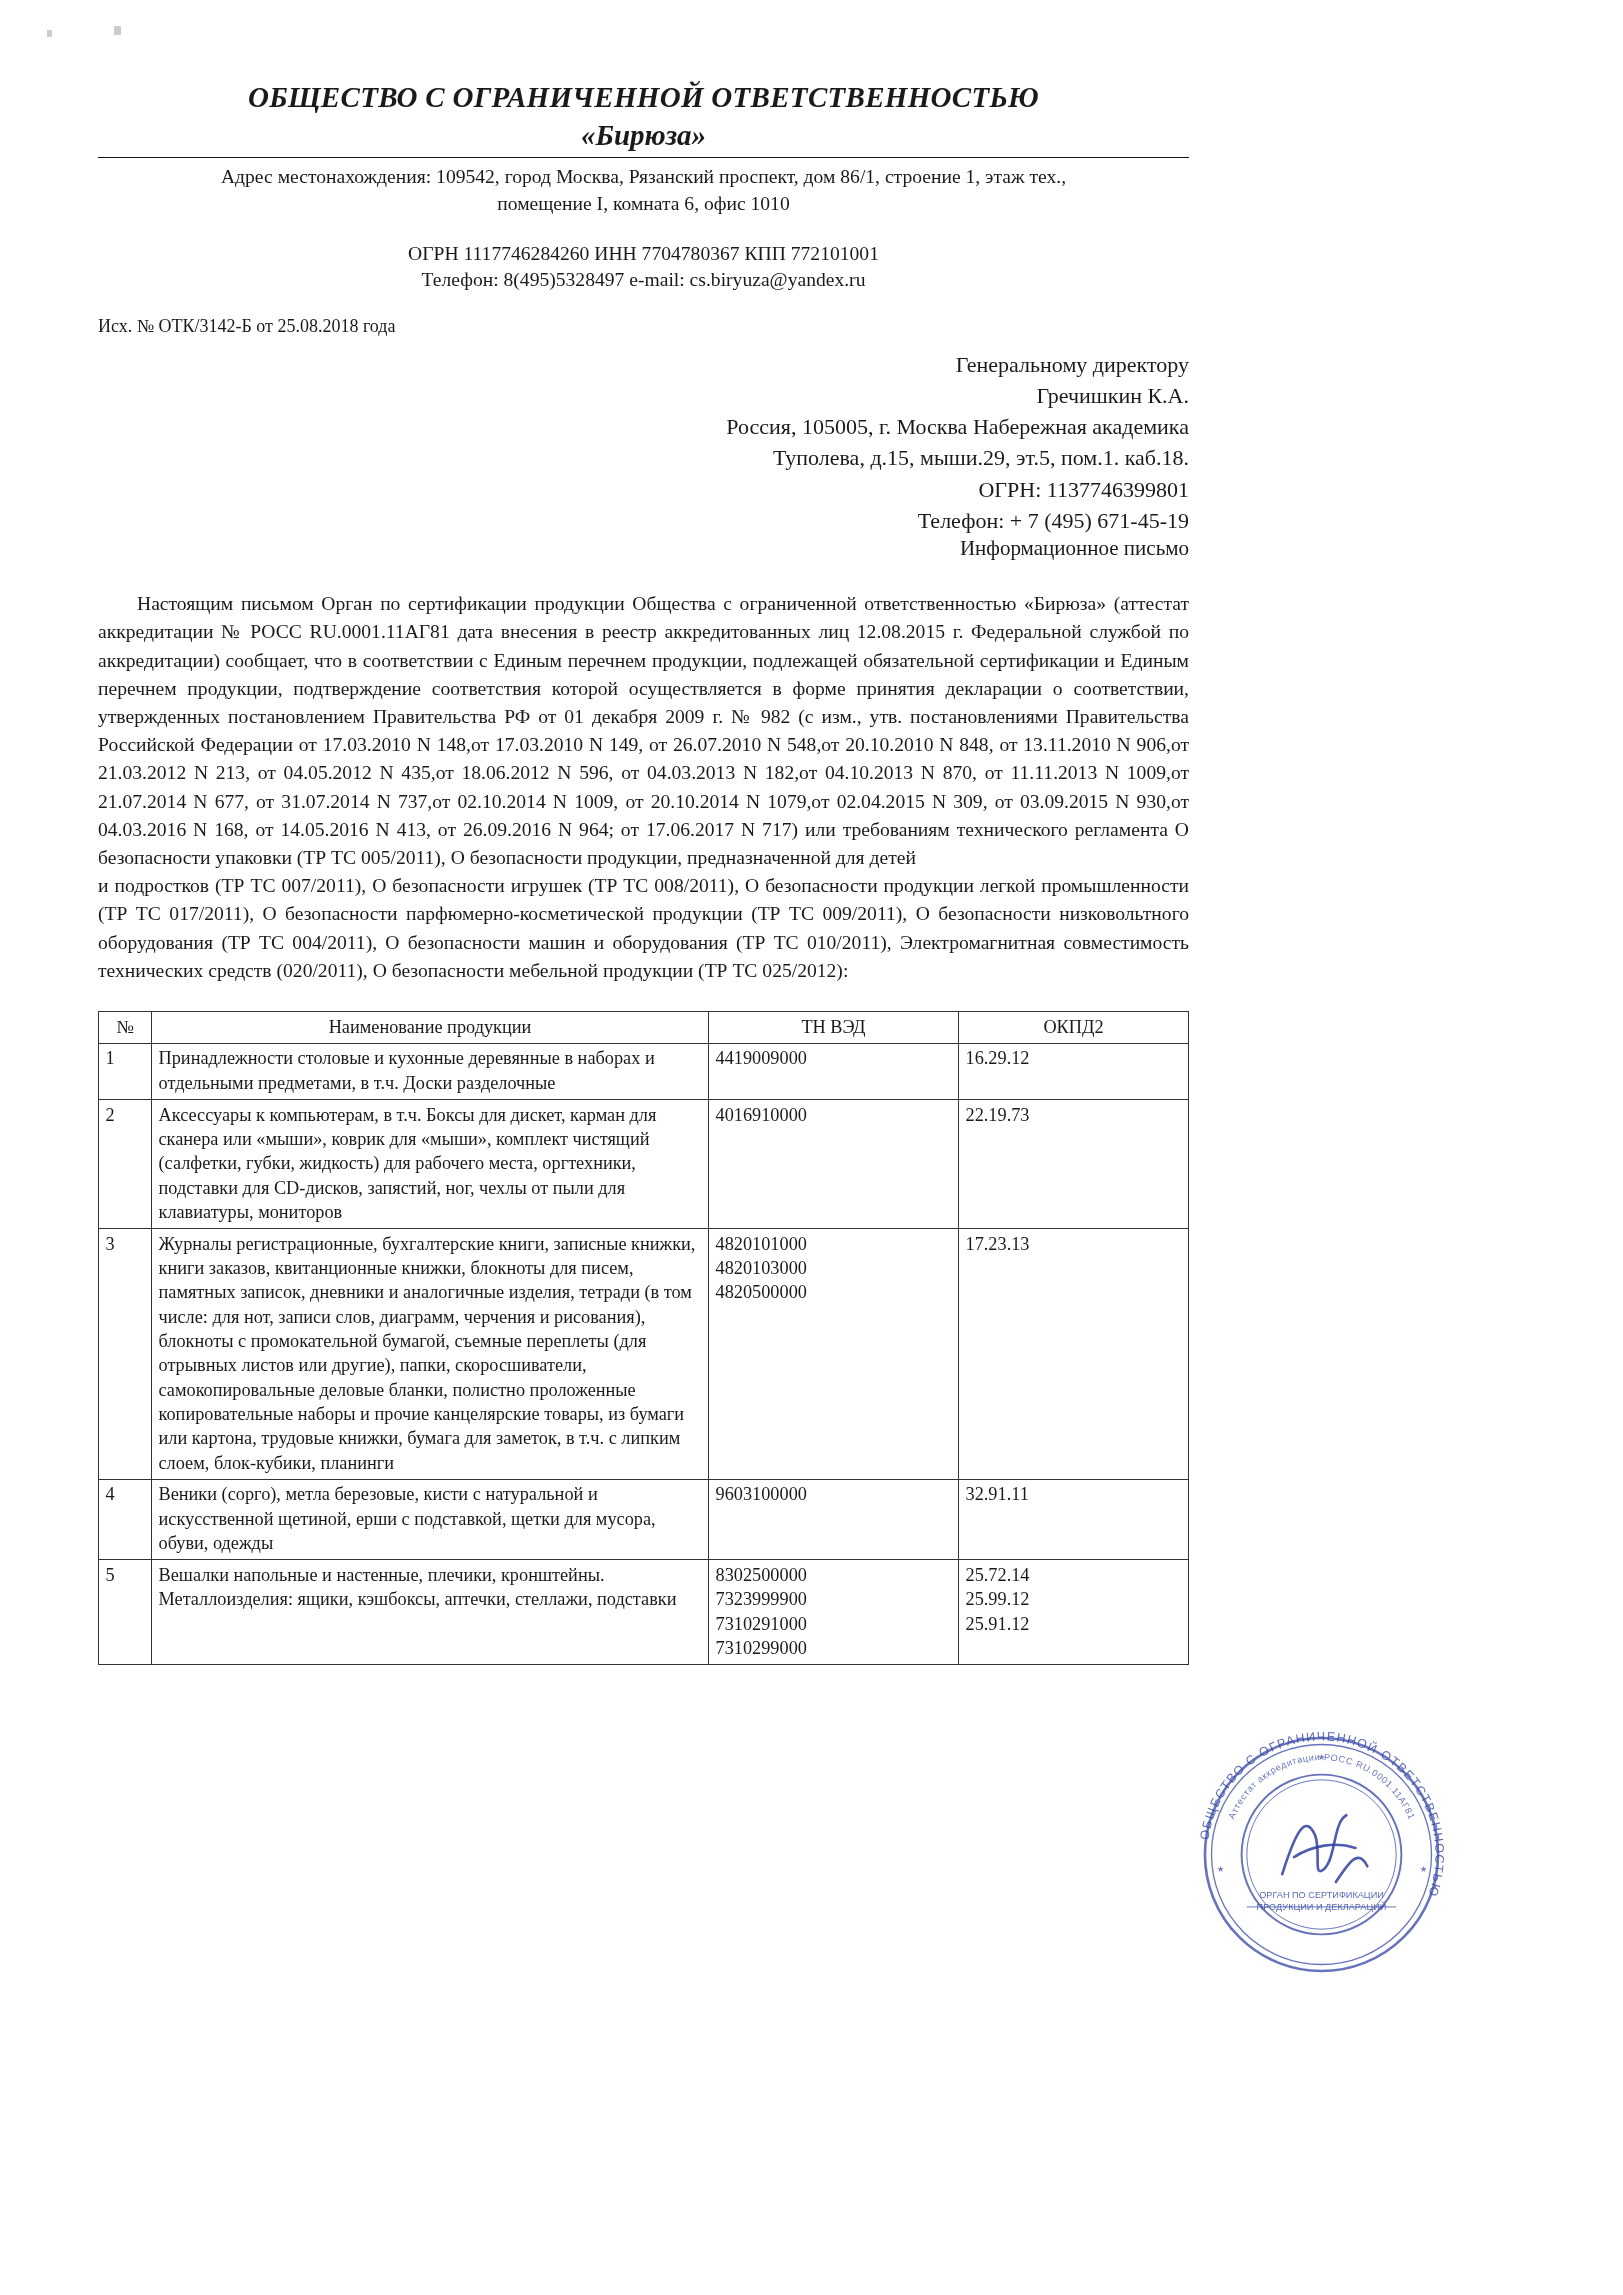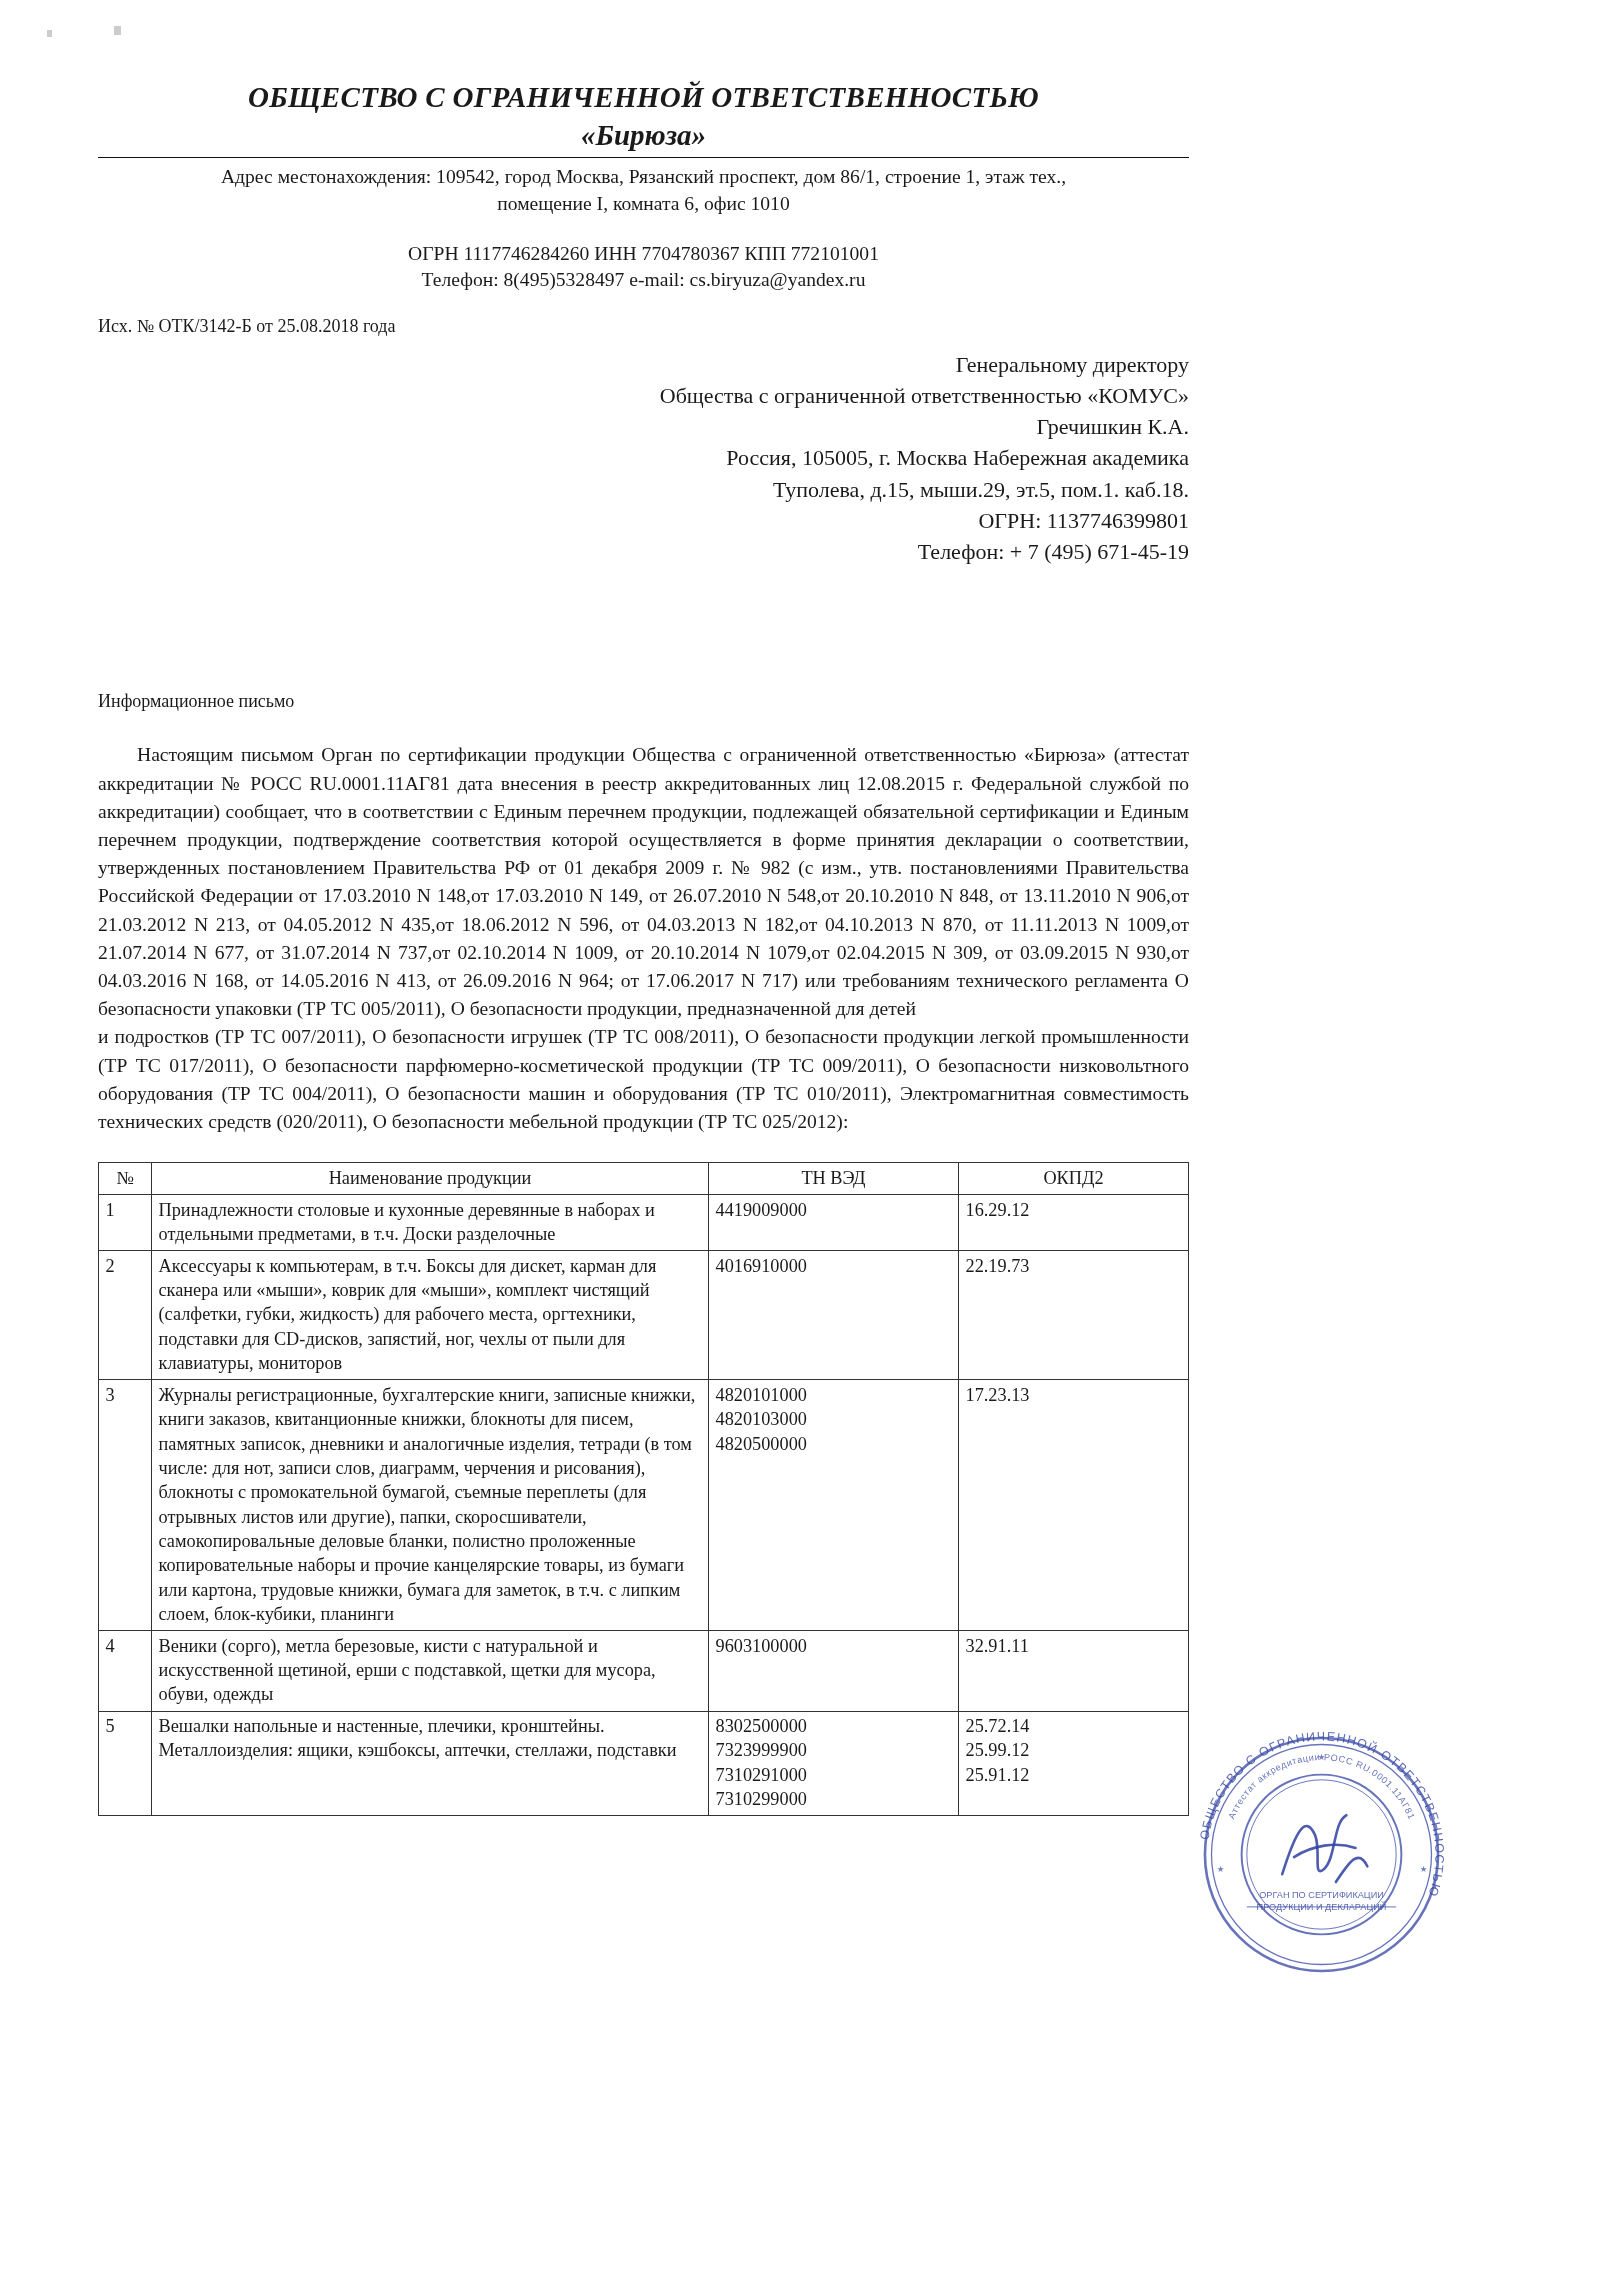--- a/index.html
+++ b/index.html
@@ -65,23 +65,22 @@
   }
   
   .addressee {
     margin-top: 12px;
     text-align: right;
     font-size: 22px;
     line-height: 1.42;
   }
   
   .letter-title {
-    text-align: left;
-    font-size: 18px;
-    margin-top: 124px;
+    text-align: right;
+    font-size: 21px;
   }
   
   .body-text {
     margin-top: 29px;
     font-size: 19.6px;
     line-height: 1.44;
     text-align: justify;
   }
   .body-text p {
     margin: 0;
@@ -150,21 +149,20 @@
 
   <div class="reg-block">
     <div class="addr-line">ОГРН 1117746284260 ИНН 7704780367 КПП 772101001</div>
     <div class="addr-line">Телефон: 8(495)5328497 e-mail: cs.biryuza@yandex.ru</div>
   </div>
 
   <div class="outgoing">Исх. № ОТК/3142-Б от 25.08.2018 года</div>
 
   <div class="addressee">
     <div>Генеральному директору</div>
-    <div>Общества с ограниченной ответственностью «КОМУС»</div>
     <div>Гречишкин К.А.</div>
     <div>Россия, 105005, г. Москва Набережная академика</div>
     <div>Туполева, д.15, мыши.29, эт.5, пом.1. каб.18.</div>
     <div>ОГРН: 1137746399801</div>
     <div>Телефон: + 7 (495) 671-45-19</div>
   </div>
 
   <div class="letter-title">Информационное письмо</div>
 
   <div class="body-text">

